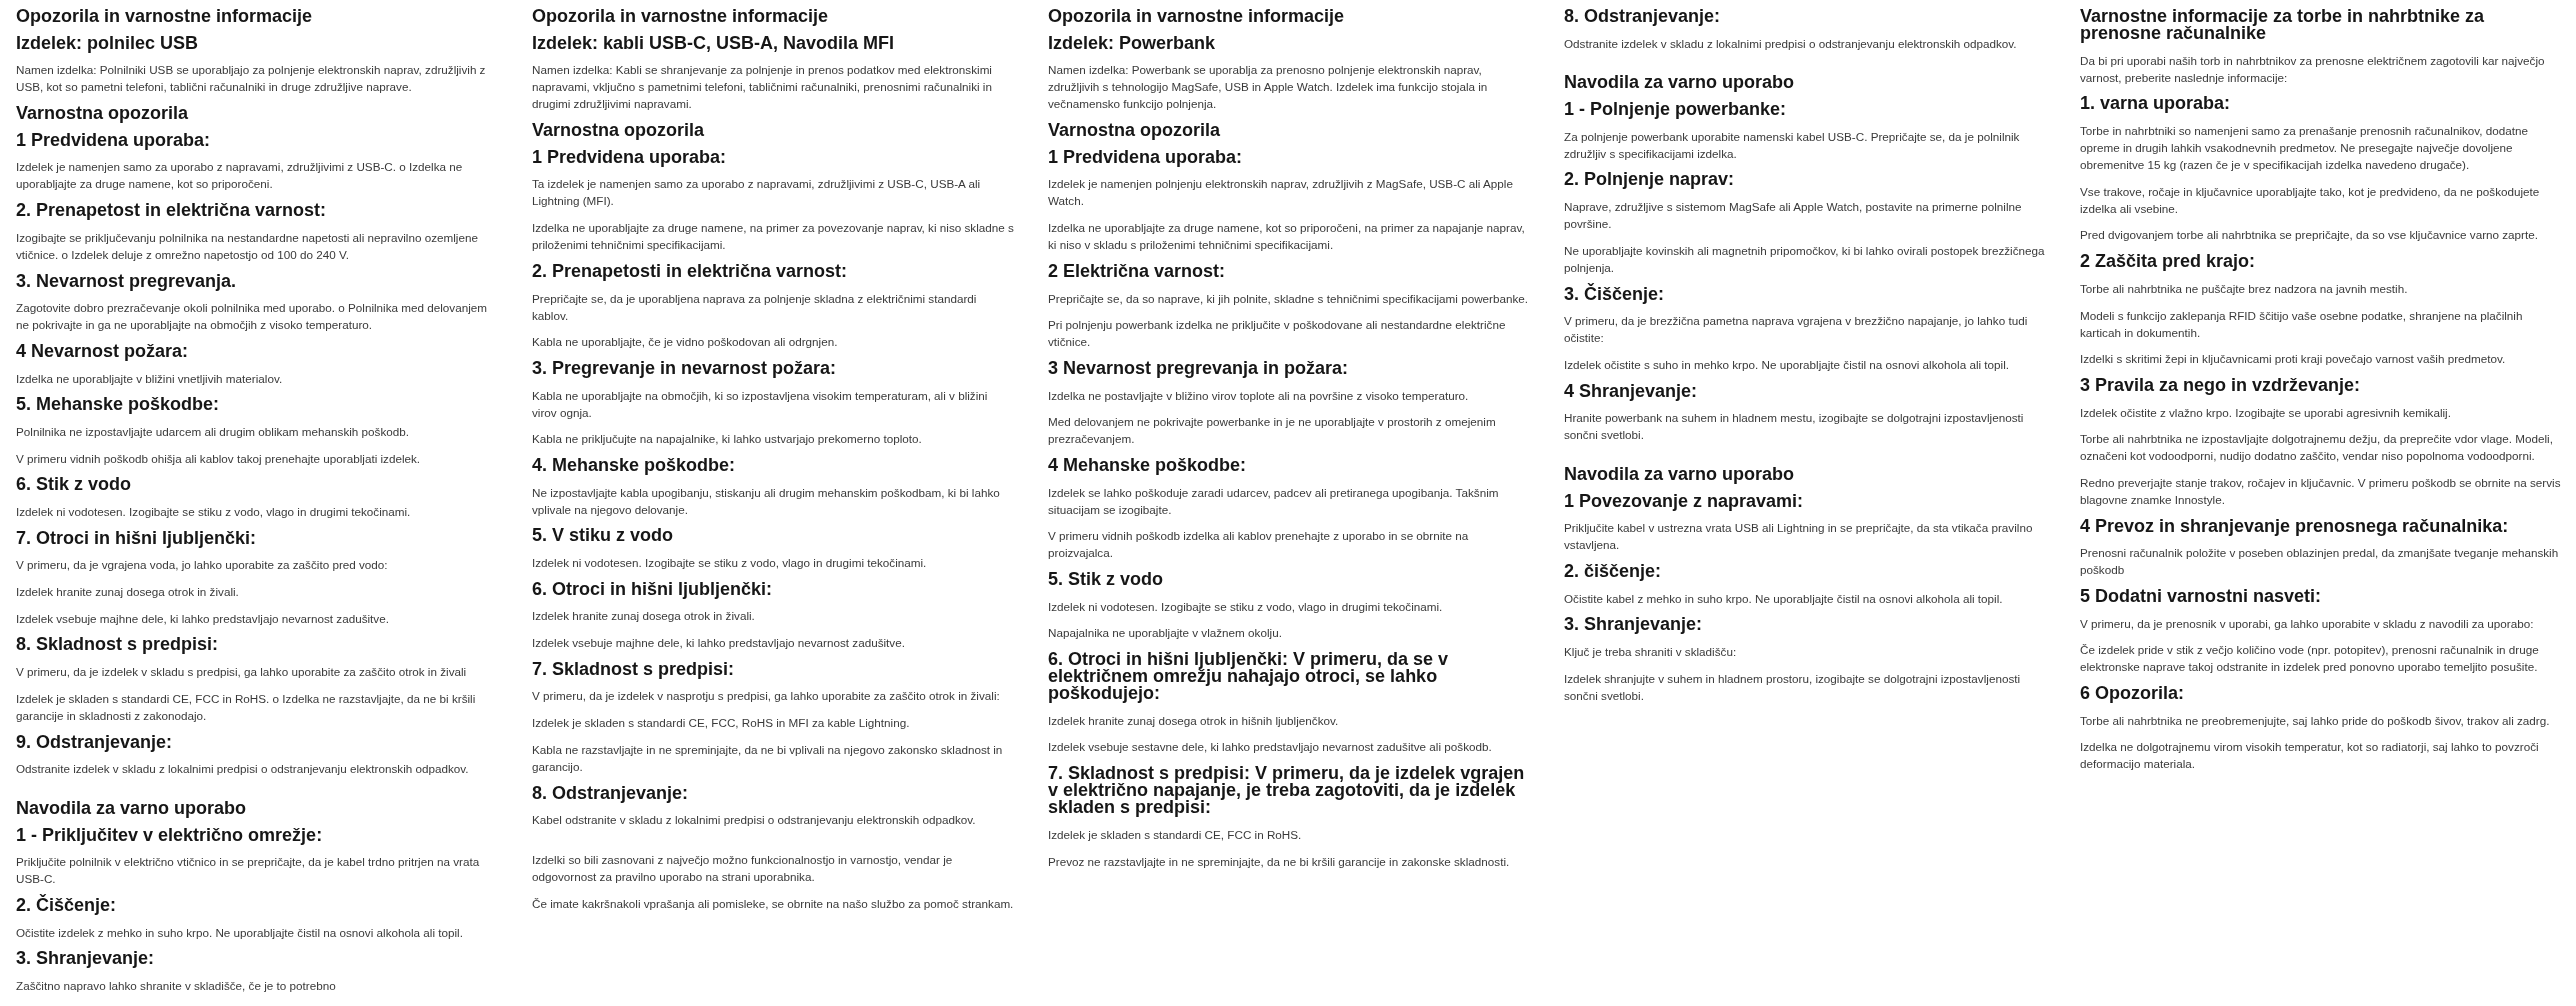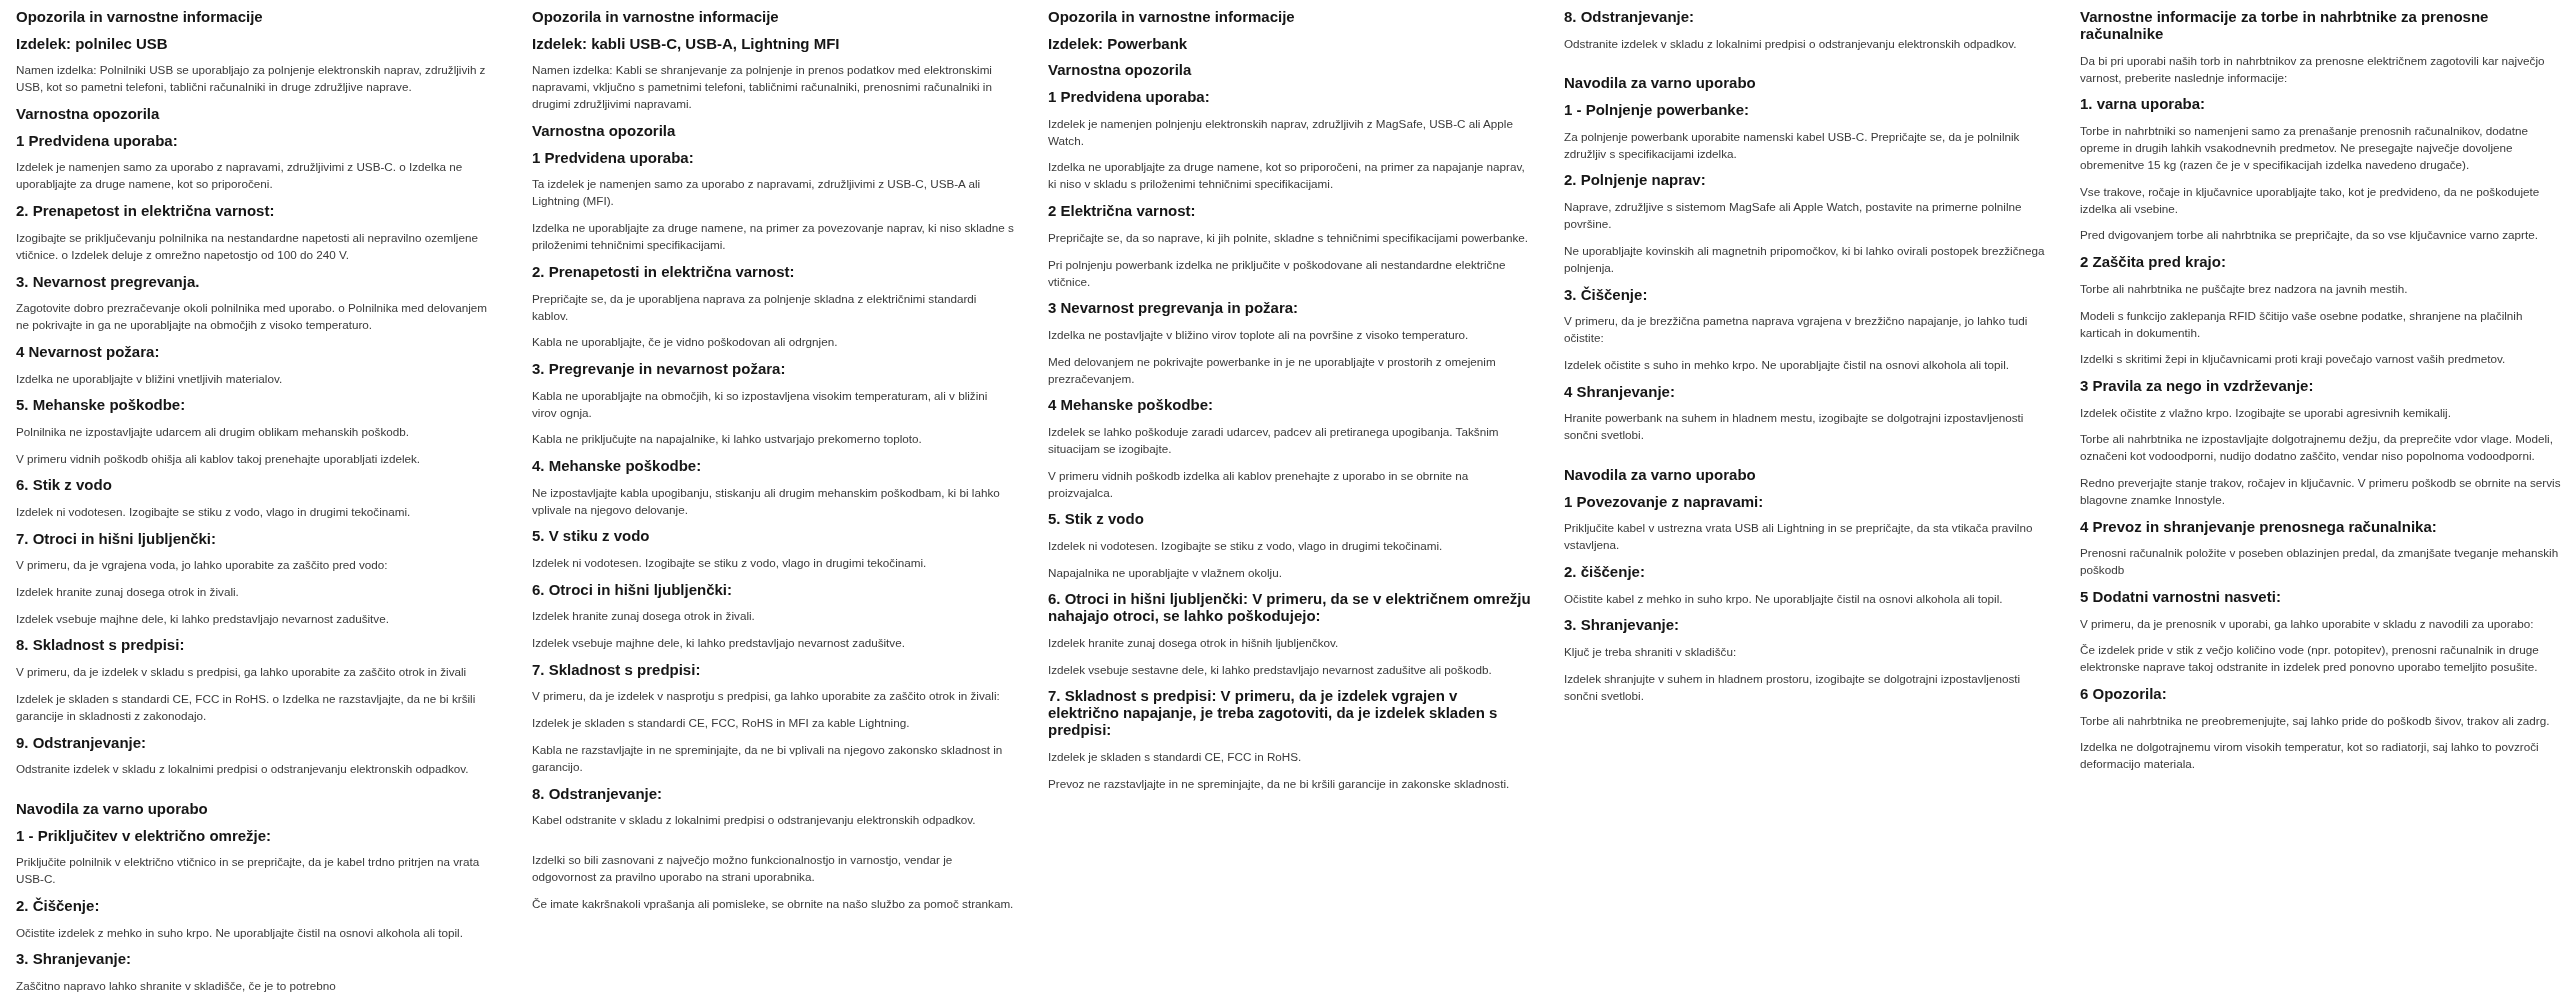--- a/index.html
+++ b/index.html
@@ -8,21 +8,21 @@
     font-family:"Liberation Sans", sans-serif;
     -webkit-font-smoothing:antialiased;
   }
   .doc {
     display:flex; gap:33px;
     padding:8px 13px 8px 16px;
     box-sizing:border-box;
   }
   .col { flex:0 0 483px; width:483px; }
   .hd {
-    font-size:15px; line-height:17px; font-weight:700;
+    font-size:18px; line-height:17px; font-weight:700;
     color:#161616; margin:0 0 9.7px 0;
   }
   .bd {
     font-size:11.7px; line-height:17px; font-weight:400;
     color:#3a3a3a; margin:0 0 9.7px 0;
   }
   .gap { height:13px; }
 </style>
 </head>
 <body>
@@ -61,21 +61,21 @@
       <h3 class="hd">1 - Priključitev v električno omrežje:</h3>
       <p class="bd">Priključite polnilnik v električno vtičnico in se prepričajte, da je kabel trdno pritrjen na vrata USB-C.</p>
       <h3 class="hd">2. Čiščenje:</h3>
       <p class="bd">Očistite izdelek z mehko in suho krpo. Ne uporabljajte čistil na osnovi alkohola ali topil.</p>
       <h3 class="hd">3. Shranjevanje:</h3>
       <p class="bd">Zaščitno napravo lahko shranite v skladišče, če je to potrebno</p>
       <p class="bd">Izdelek shranjujte v suhem in hladnem prostoru, izogibajte se dolgotrajni izpostavljenosti sončni svetlobi.</p>
     </div>
     <div class="col">
       <h3 class="hd">Opozorila in varnostne informacije</h3>
-      <h3 class="hd">Izdelek: kabli USB-C, USB-A, Lightning MFI</h3>
+      <h3 class="hd">Izdelek: kabli USB-C, USB-A, Navodila MFI</h3>
       <p class="bd">Namen izdelka: Kabli se shranjevanje za polnjenje in prenos podatkov med elektronskimi napravami, vključno s pametnimi telefoni, tabličnimi računalniki, prenosnimi računalniki in drugimi združljivimi napravami.</p>
       <h3 class="hd">Varnostna opozorila</h3>
       <h3 class="hd">1 Predvidena uporaba:</h3>
       <p class="bd">Ta izdelek je namenjen samo za uporabo z napravami, združljivimi z USB-C, USB-A ali Lightning (MFI).</p>
       <p class="bd">Izdelka ne uporabljajte za druge namene, na primer za povezovanje naprav, ki niso skladne s priloženimi tehničnimi specifikacijami.</p>
       <h3 class="hd">2. Prenapetosti in električna varnost:</h3>
       <p class="bd">Prepričajte se, da je uporabljena naprava za polnjenje skladna z električnimi standardi kablov.</p>
       <p class="bd">Kabla ne uporabljajte, če je vidno poškodovan ali odrgnjen.</p>
       <h3 class="hd">3. Pregrevanje in nevarnost požara:</h3>
       <p class="bd">Kabla ne uporabljajte na območjih, ki so izpostavljena visokim temperaturam, ali v bližini virov ognja.</p>
@@ -93,20 +93,21 @@
       <p class="bd">Kabla ne razstavljajte in ne spreminjajte, da ne bi vplivali na njegovo zakonsko skladnost in garancijo.</p>
       <h3 class="hd">8. Odstranjevanje:</h3>
       <p class="bd">Kabel odstranite v skladu z lokalnimi predpisi o odstranjevanju elektronskih odpadkov.</p>
       <div class="gap"></div>
       <p class="bd">Izdelki so bili zasnovani z največjo možno funkcionalnostjo in varnostjo, vendar je odgovornost za pravilno uporabo na strani uporabnika.</p>
       <p class="bd">Če imate kakršnakoli vprašanja ali pomisleke, se obrnite na našo službo za pomoč strankam.</p>
     </div>
     <div class="col">
       <h3 class="hd">Opozorila in varnostne informacije</h3>
       <h3 class="hd">Izdelek: Powerbank</h3>
+      <p class="bd">Namen izdelka: Powerbank se uporablja za prenosno polnjenje elektronskih naprav, združljivih s tehnologijo MagSafe, USB in Apple Watch. Izdelek ima funkcijo stojala in večnamensko funkcijo polnjenja.</p>
       <h3 class="hd">Varnostna opozorila</h3>
       <h3 class="hd">1 Predvidena uporaba:</h3>
       <p class="bd">Izdelek je namenjen polnjenju elektronskih naprav, združljivih z MagSafe, USB-C ali Apple Watch.</p>
       <p class="bd">Izdelka ne uporabljajte za druge namene, kot so priporočeni, na primer za napajanje naprav, ki niso v skladu s priloženimi tehničnimi specifikacijami.</p>
       <h3 class="hd">2 Električna varnost:</h3>
       <p class="bd">Prepričajte se, da so naprave, ki jih polnite, skladne s tehničnimi specifikacijami powerbanke.</p>
       <p class="bd">Pri polnjenju powerbank izdelka ne priključite v poškodovane ali nestandardne električne vtičnice.</p>
       <h3 class="hd">3 Nevarnost pregrevanja in požara:</h3>
       <p class="bd">Izdelka ne postavljajte v bližino virov toplote ali na površine z visoko temperaturo.</p>
       <p class="bd">Med delovanjem ne pokrivajte powerbanke in je ne uporabljajte v prostorih z omejenim prezračevanjem.</p>

